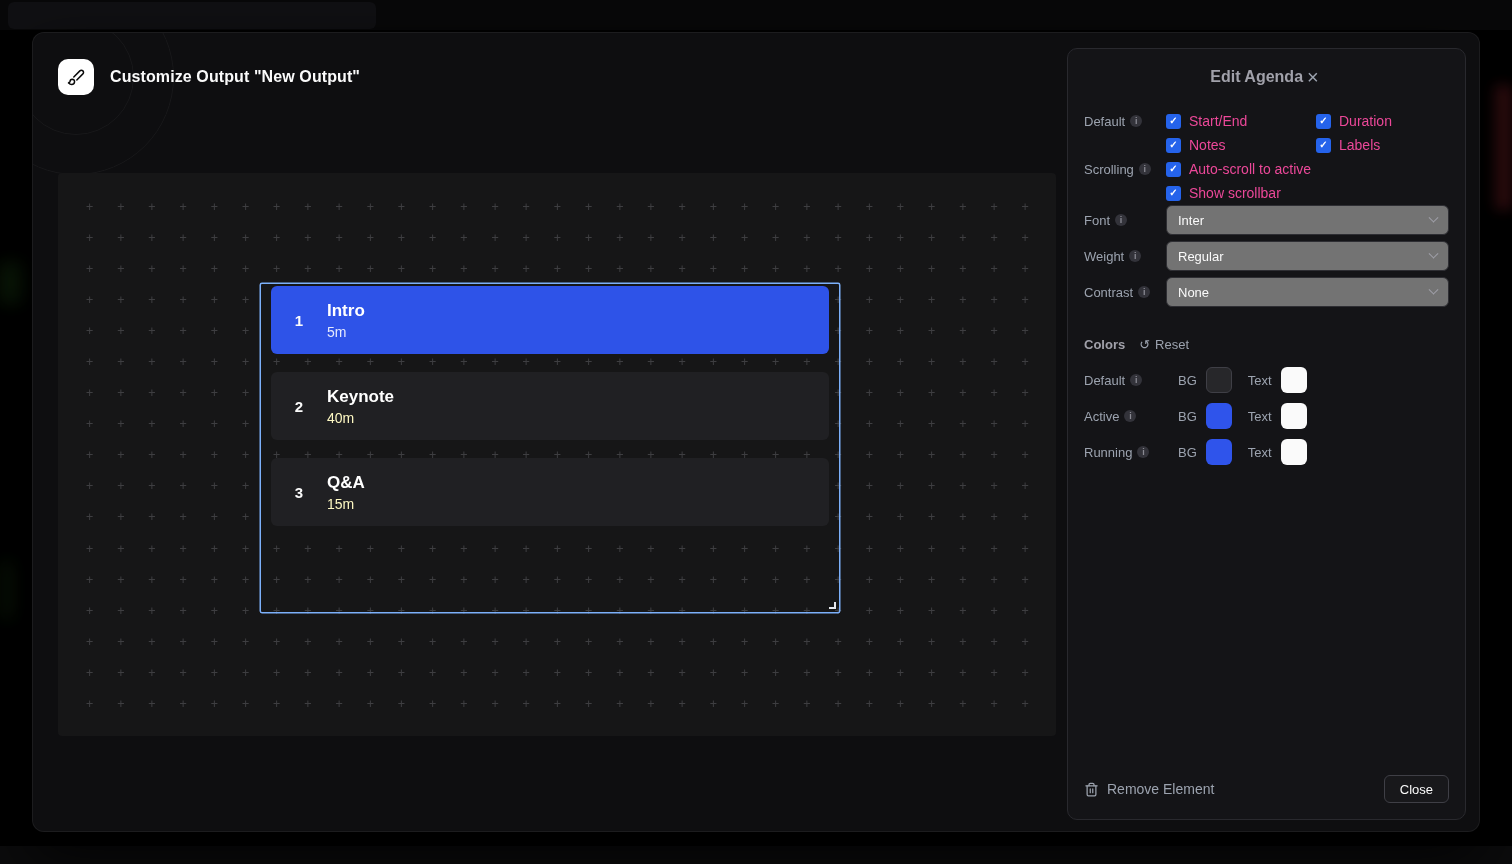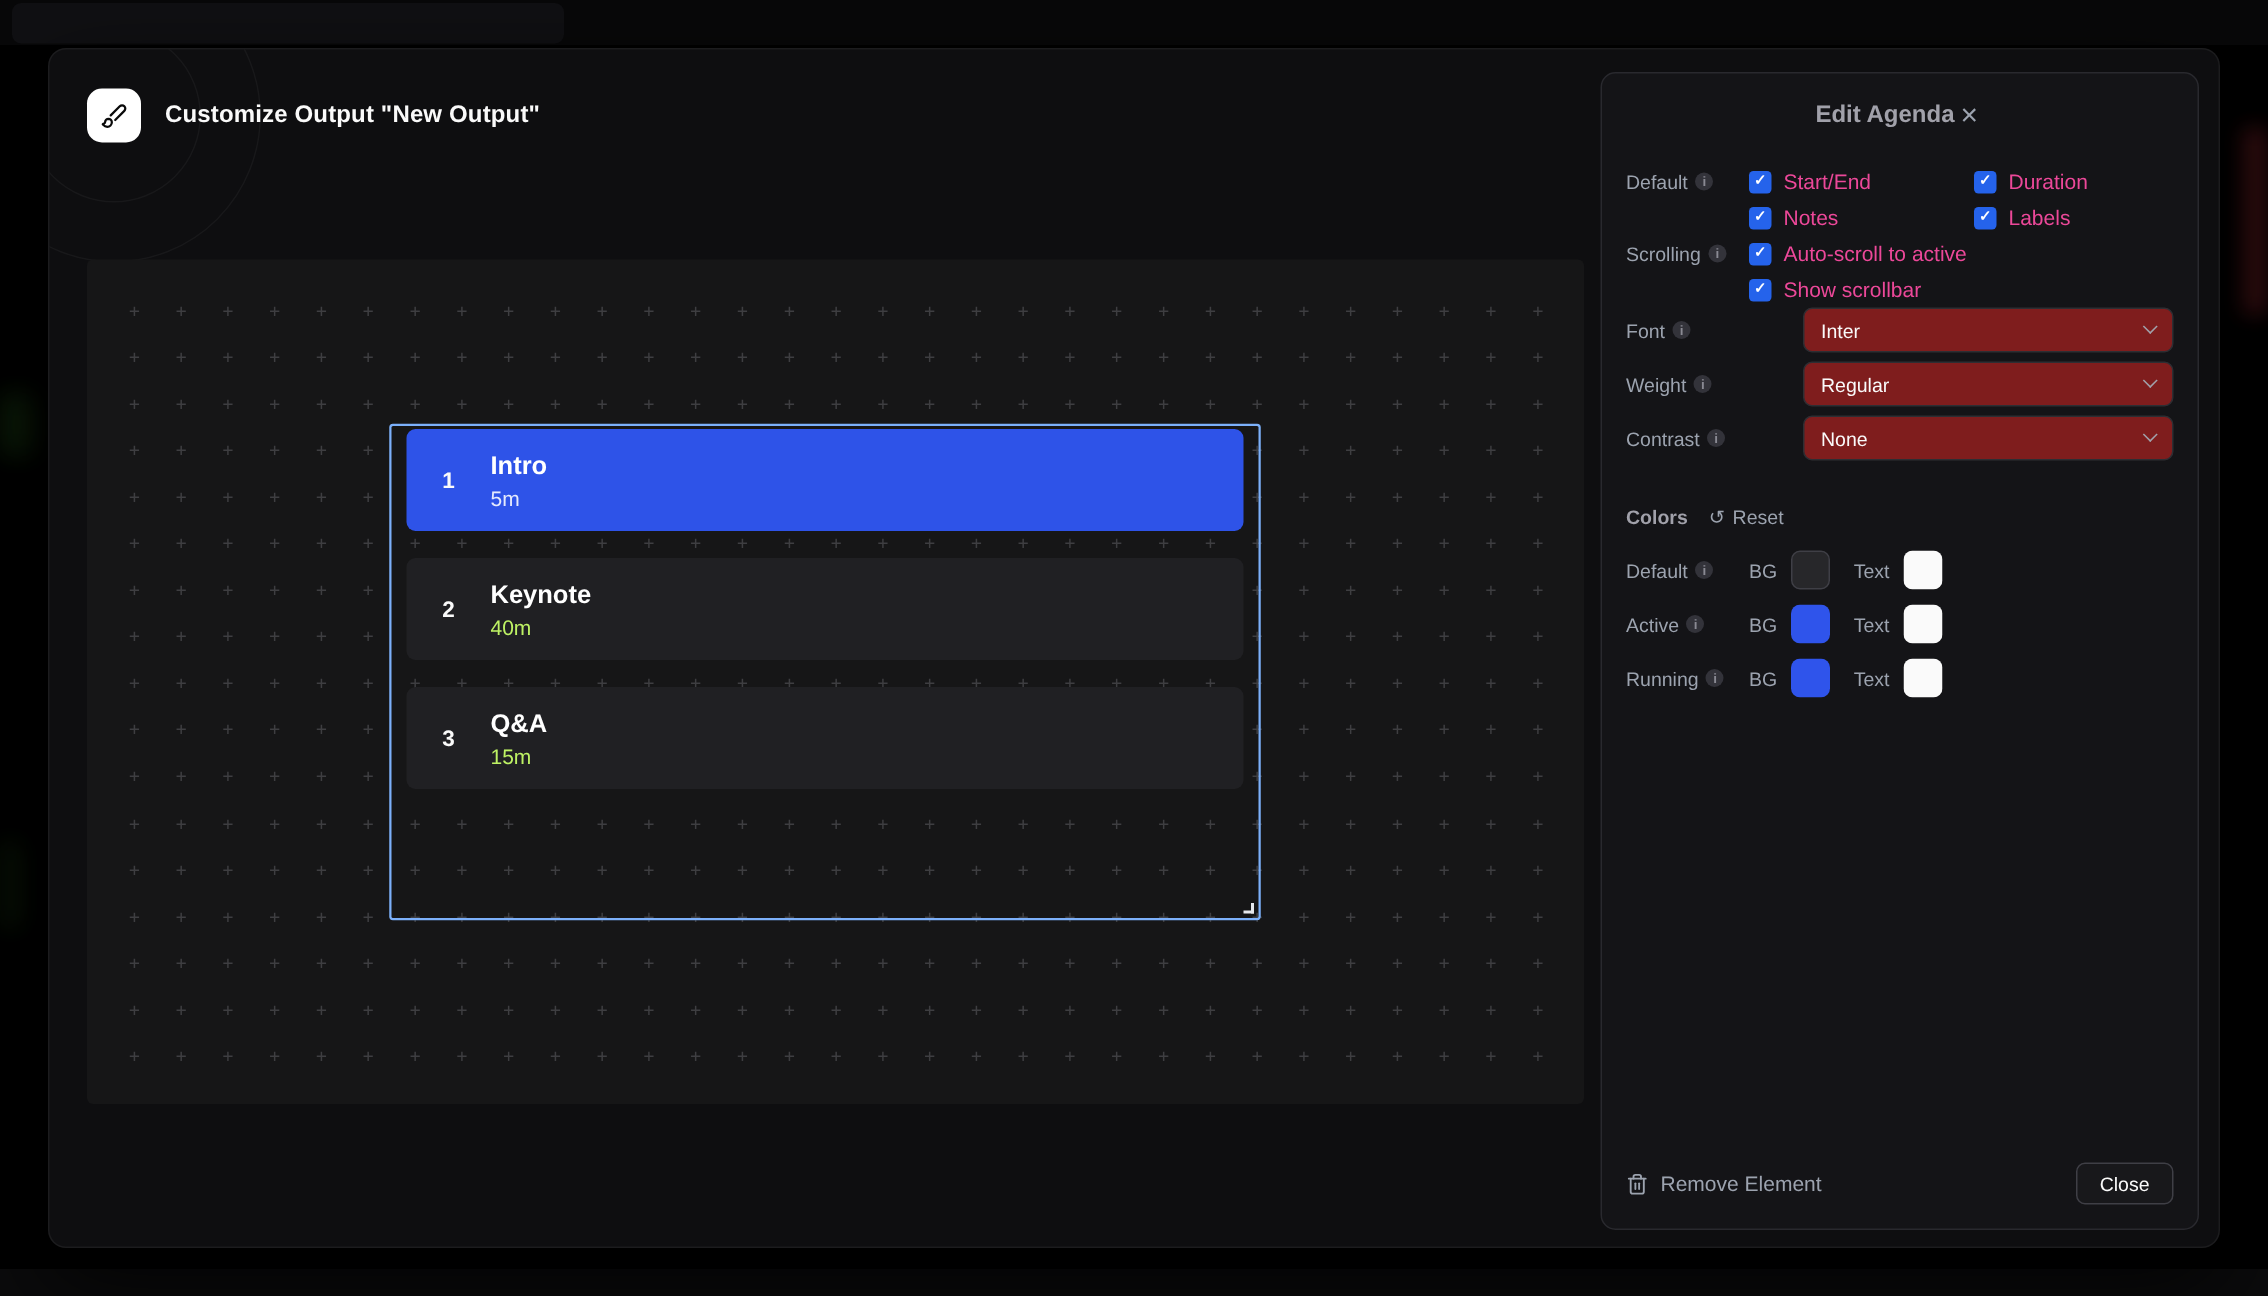--- a/index.html
+++ b/index.html
@@ -37,21 +37,21 @@
 
   .agenda-element { position:absolute; left:203px; top:111px; width:578px; height:328px;
     box-shadow:0 0 0 1.5px #7cb0fa; border-radius:1px; }
   .agenda-items { padding:2px 10px 0 10px; }
   .agenda-item { display:flex; align-items:center; height:68px; margin-bottom:18px;
     background:#202023; border-radius:6px; }
   .agenda-item.active { background:#2e53e8; }
   .item-num { width:56px; text-align:center; font-size:15px; font-weight:600; color:#fafafa; }
   .item-texts { display:flex; flex-direction:column; gap:3px; }
   .item-title { font-size:17px; font-weight:700; color:#ffffff; }
-  .item-time  { font-size:14px; color:#bef264; }
+  .item-time  { font-size:14px; color:#fef9c3; }
   .agenda-item.active .item-time { color:rgba(255,255,255,.88); }
   .resize-handle { position:absolute; right:3px; bottom:3px; width:7px; height:7px;
     border-right:2px solid #e5e7eb; border-bottom:2px solid #e5e7eb; cursor:nwse-resize; }
 
   
   .panel { position:absolute; right:13px; top:15px; width:399px; height:772px;
     background:#141417; border:1px solid #29292e; border-radius:10px;
     padding:16px; display:flex; flex-direction:column; }
   .panel-head { display:flex; align-items:center; justify-content:center; margin-bottom:20px; }
   .panel-title { font-size:16px; font-weight:700; color:#a1a1aa; }
@@ -74,28 +74,28 @@
     display:flex; align-items:center; justify-content:center; }
   .tick { color:#fff; font-size:10px; font-weight:700; line-height:1; }
   .check-lbl { font-size:14px; color:#ec4899; }
 
   .section-head { font-size:13px; font-weight:700; color:#71717a; margin:26px 0 14px 0; }
   .colors-head { display:flex; align-items:center; gap:14px; margin:24px 0 14px 0; }
   .colors-title { font-size:13px; font-weight:700; color:#a1a1aa;text-align:center; }
   .reset-link { display:flex; align-items:center; gap:5px; background:none; border:none;
     color:#9ca3af; font-size:13px; cursor:pointer; }
 
-  .select { flex:1; height:30px; background:#7f1d1d; border:1px solid #2e2e33; border-radius:6px;
-    display:flex; align-items:center; justify-content:space-between; padding:0 11px; cursor:pointer;margin-left:36px; }
+  .select { flex:1; height:30px; background:#737373; border:1px solid #2e2e33; border-radius:6px;
+    display:flex; align-items:center; justify-content:space-between; padding:0 11px; cursor:pointer; }
   .select-value { font-size:13px; color:#fafafa; }
   .chev { width:7px; height:7px; border-right:1.5px solid #a1a1aa; border-bottom:1.5px solid #a1a1aa;
     transform:rotate(45deg) translate(-2px,-2px); }
 
   .color-row { display:flex; align-items:center; height:28px; margin-bottom:8px; }
-  .swatch-lbl { font-size:13px; color:#9ca3af; margin-right:9px; }
+  .swatch-lbl { font-size:13px; color:#9ca3af; margin-right:9px;margin-left:12px; }
   .swatch { width:26px; height:26px; border-radius:6px; border:1px solid #3f3f46; cursor:pointer; }
   .swatch.noborder { border-color:transparent; }
   .gap-text { margin-left:16px; }
 
   .panel-footer { margin-top:auto; display:flex; align-items:center; justify-content:space-between; }
   .remove-btn { display:flex; align-items:center; gap:8px; background:none; border:none;
     color:#9ca3af; font-size:14px; cursor:pointer; }
   .close-btn { height:28px; padding:0 15px; background:#18181b; border:1px solid #3f3f46;
     border-radius:6px; color:#fafafa; font-size:13px; cursor:pointer;margin-left:40px; }
 </style>

